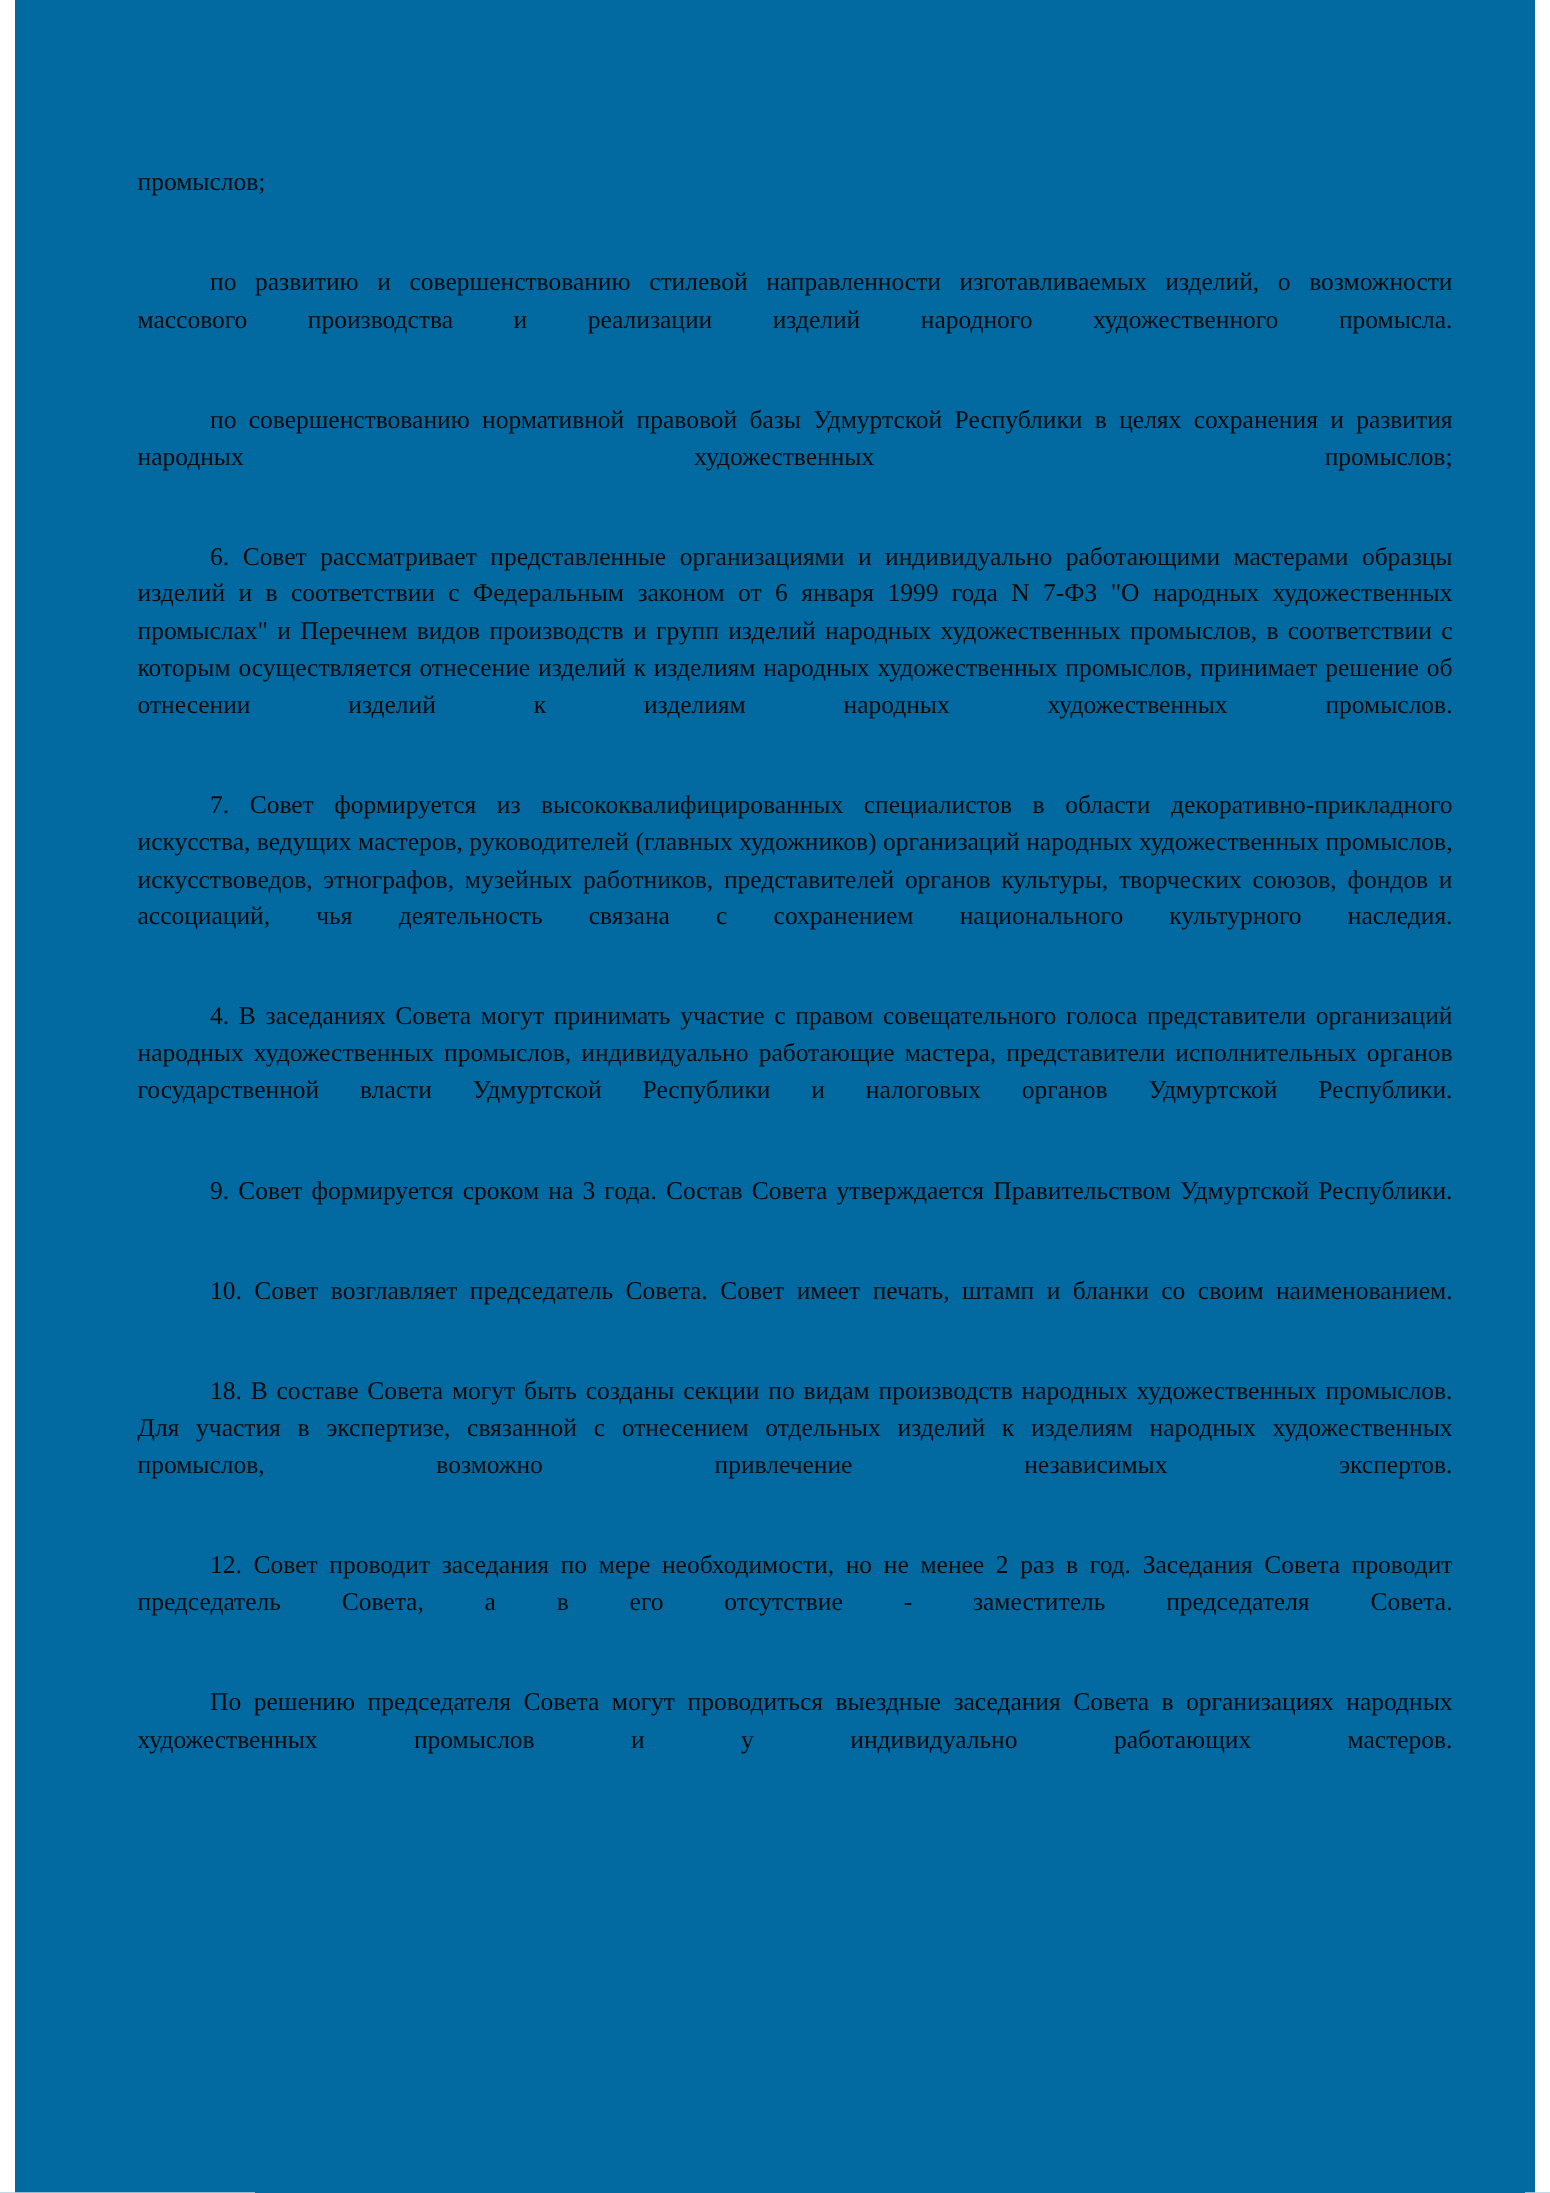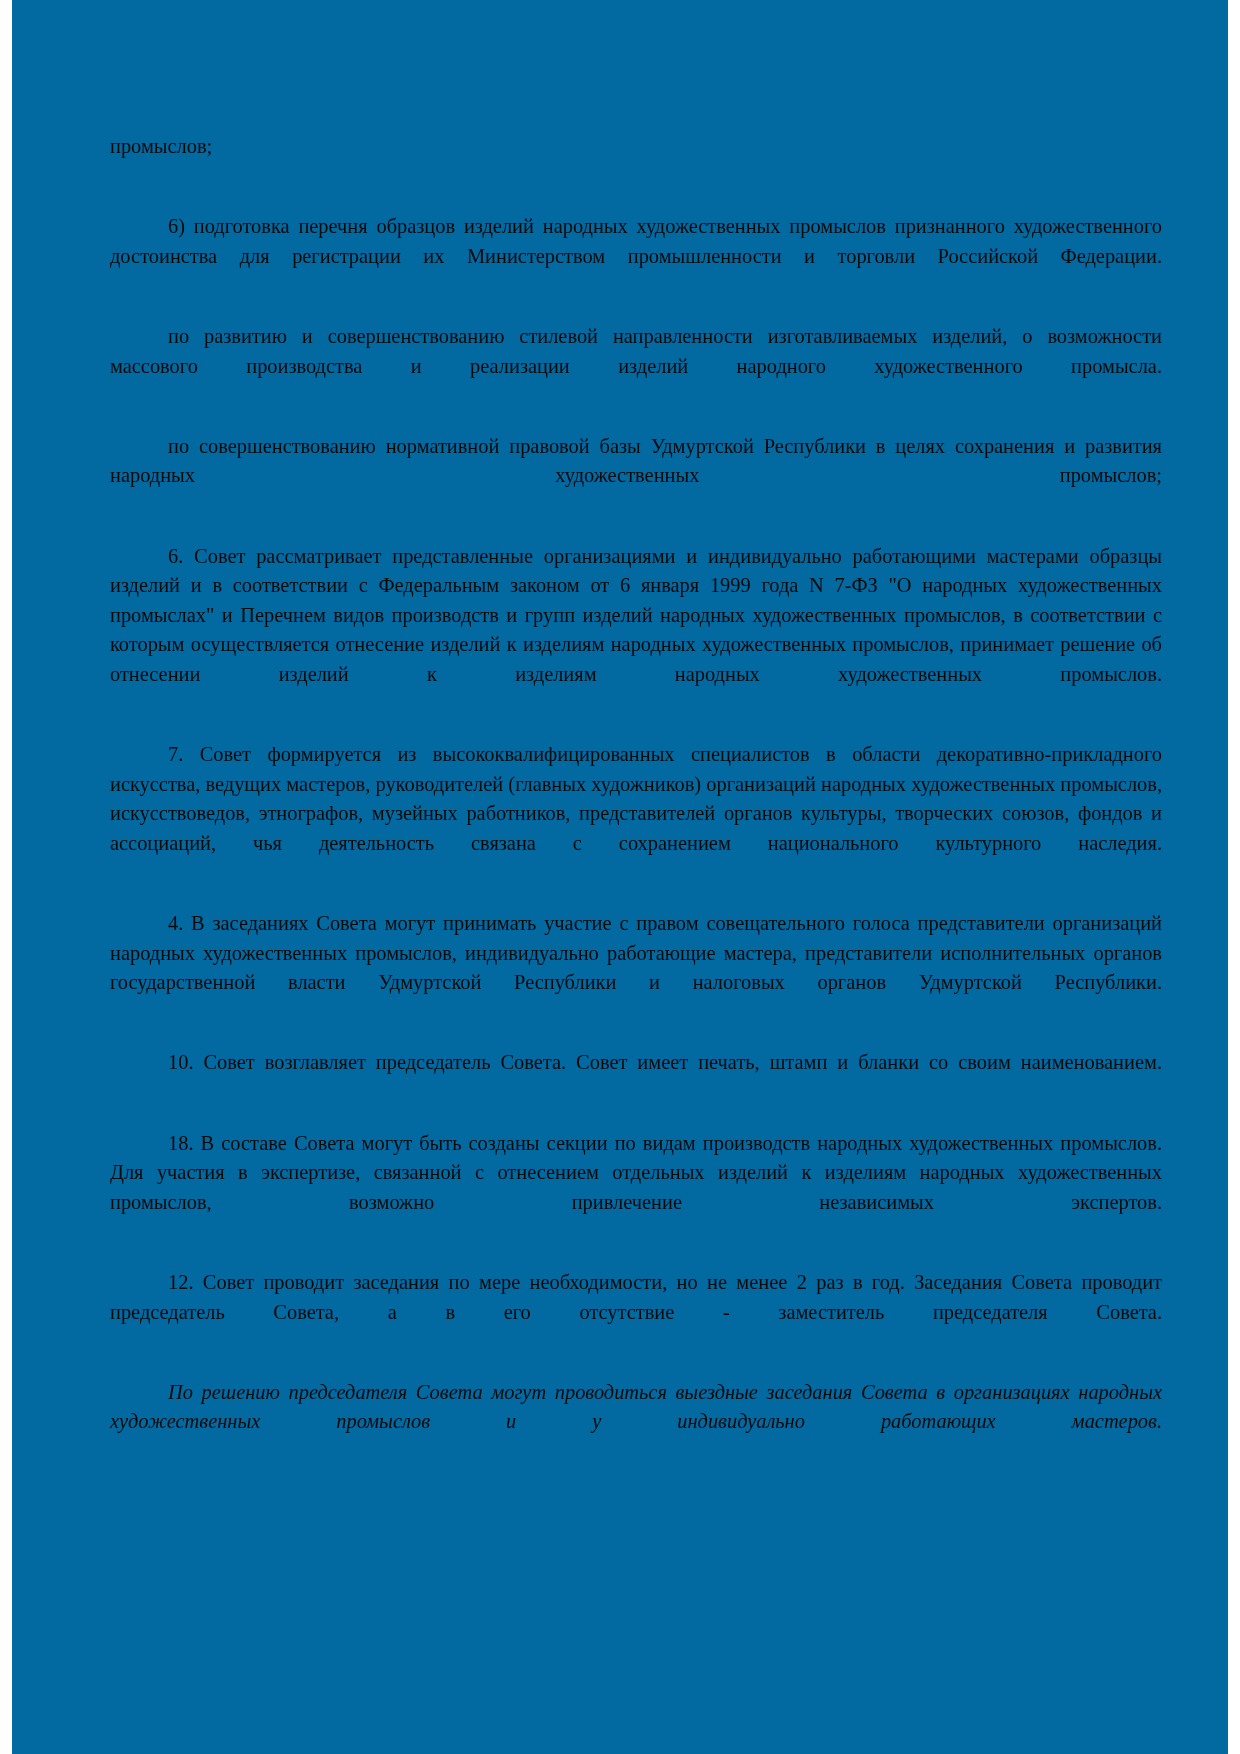--- a/index.html
+++ b/index.html
@@ -28,21 +28,20 @@
     font-size: 20.4px;
     line-height: 29.6px;
     color: #0a0a0a;
     text-align: justify;
     text-justify: inter-word;
     margin: 0 0 21px 0;
     -webkit-font-smoothing: antialiased;
   }
   .para.last {
     margin-bottom: 0;
-    font-style: italic;
   }
   .para.indent {
     text-indent: 58px;
   }
   .para.noindent {
     text-indent: 0;
   }
   
   .para:after {
     content: "";
@@ -51,34 +50,34 @@
   }
 </style>
 </head>
 <body>
 
 <div class="page">
   <div class="content">
 
     <p class="para noindent">промыслов;</p>
 
-    <p class="para indent">6) подготовка перечня образцов изделий народных художественных промыслов признанного художественного достоинства для регистрации их Министерством промышленности и торговли Российской Федерации.</p>
 
 
 
     <p class="para indent">по развитию и совершенствованию стилевой направленности изготавливаемых изделий, о возможности массового производства и реализации изделий народного художественного промысла.</p>
 
     <p class="para indent">по совершенствованию нормативной правовой базы Удмуртской Республики в целях сохранения и развития народных художественных промыслов;</p>
 
     <p class="para indent">6. Совет рассматривает представленные организациями и индивидуально работающими мастерами образцы изделий и в соответствии с Федеральным законом от 6 января 1999 года N 7-ФЗ "О народных художественных промыслах" и Перечнем видов производств и групп изделий народных художественных промыслов, в соответствии с которым осуществляется отнесение изделий к изделиям народных художественных промыслов, принимает решение об отнесении изделий к изделиям народных художественных промыслов.</p>
 
     <p class="para indent">7. Совет формируется из высококвалифицированных специалистов в области декоративно-прикладного искусства, ведущих мастеров, руководителей (главных художников) организаций народных художественных промыслов, искусствоведов, этнографов, музейных работников, представителей органов культуры, творческих союзов, фондов и ассоциаций, чья деятельность связана с сохранением национального культурного наследия.</p>
 
     <p class="para indent">4. В заседаниях Совета могут принимать участие с правом совещательного голоса представители организаций народных художественных промыслов, индивидуально работающие мастера, представители исполнительных органов государственной власти Удмуртской Республики и налоговых органов Удмуртской Республики.</p>
 
+    <p class="para indent">9. Совет формируется сроком на 3 года. Состав Совета утверждается Правительством Удмуртской Республики.</p>
 
     <p class="para indent">10. Совет возглавляет председатель Совета. Совет имеет печать, штамп и бланки со своим наименованием.</p>
 
     <p class="para indent">18. В составе Совета могут быть созданы секции по видам производств народных художественных промыслов. Для участия в экспертизе, связанной с отнесением отдельных изделий к изделиям народных художественных промыслов, возможно привлечение независимых экспертов.</p>
 
     <p class="para indent">12. Совет проводит заседания по мере необходимости, но не менее 2 раз в год. Заседания Совета проводит председатель Совета, а в его отсутствие - заместитель председателя Совета.</p>
 
     <p class="para indent last">По решению председателя Совета могут проводиться выездные заседания Совета в организациях народных художественных промыслов и у индивидуально работающих мастеров.</p>
 
   </div>

